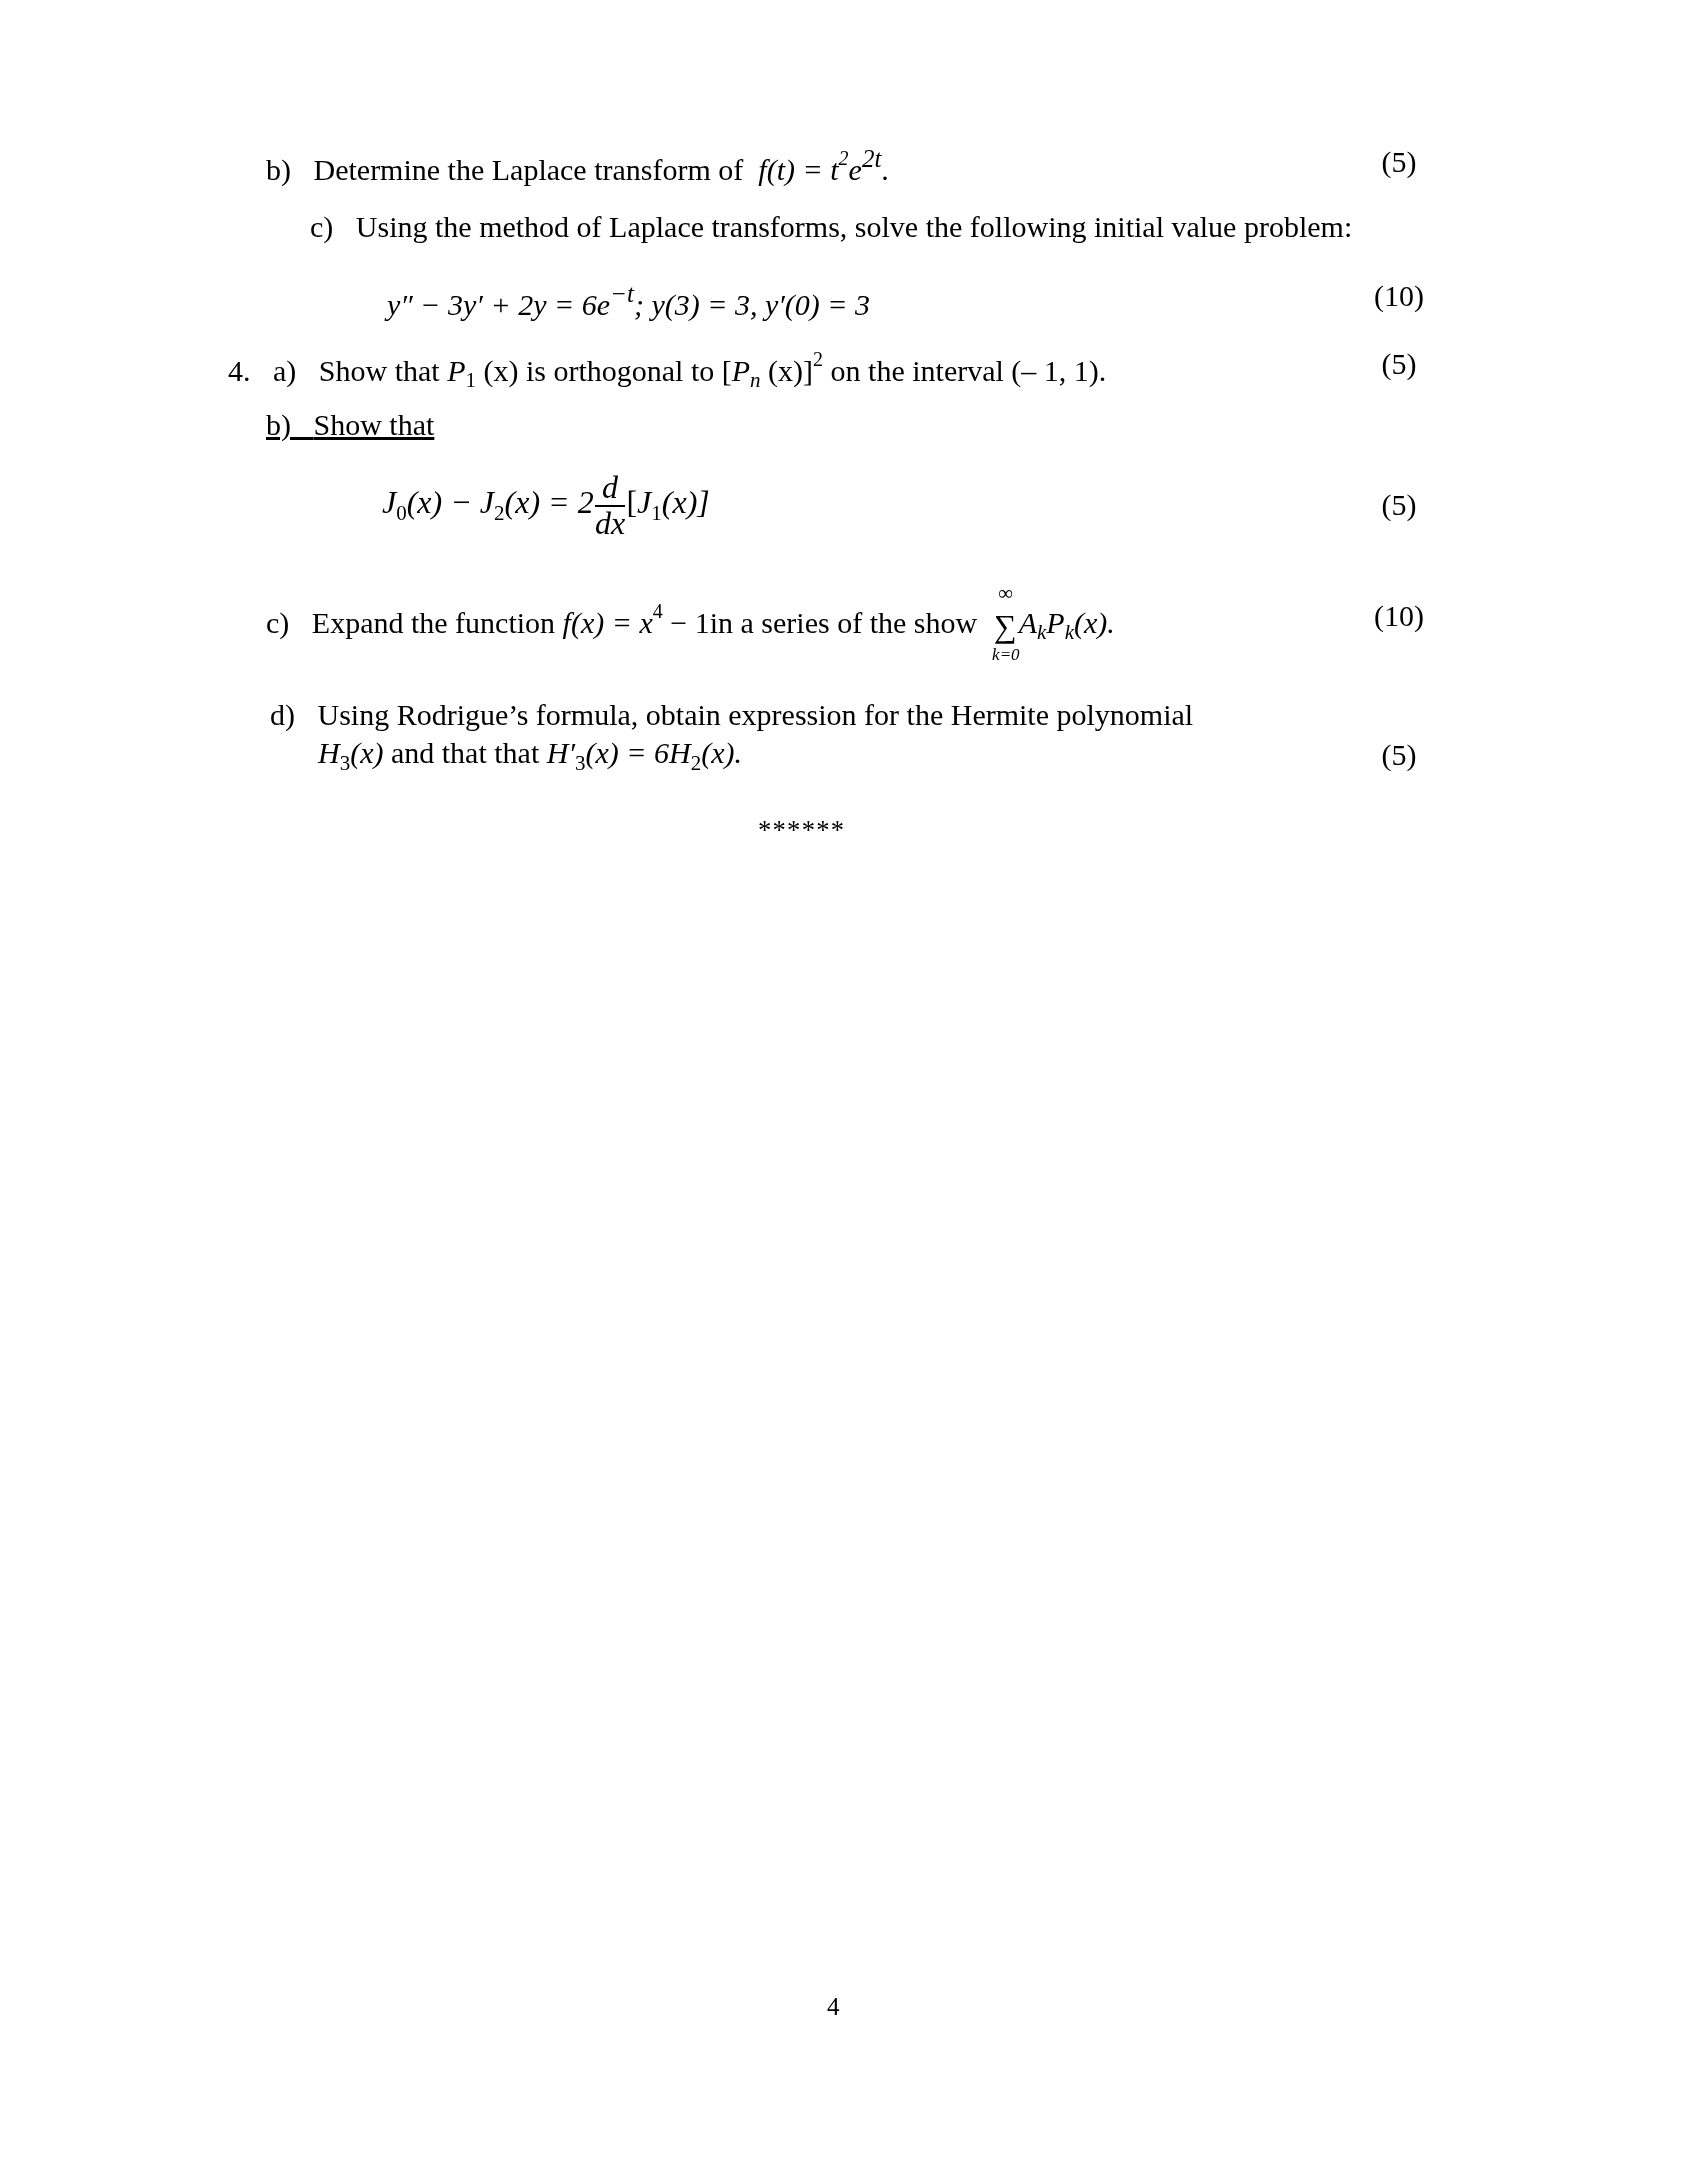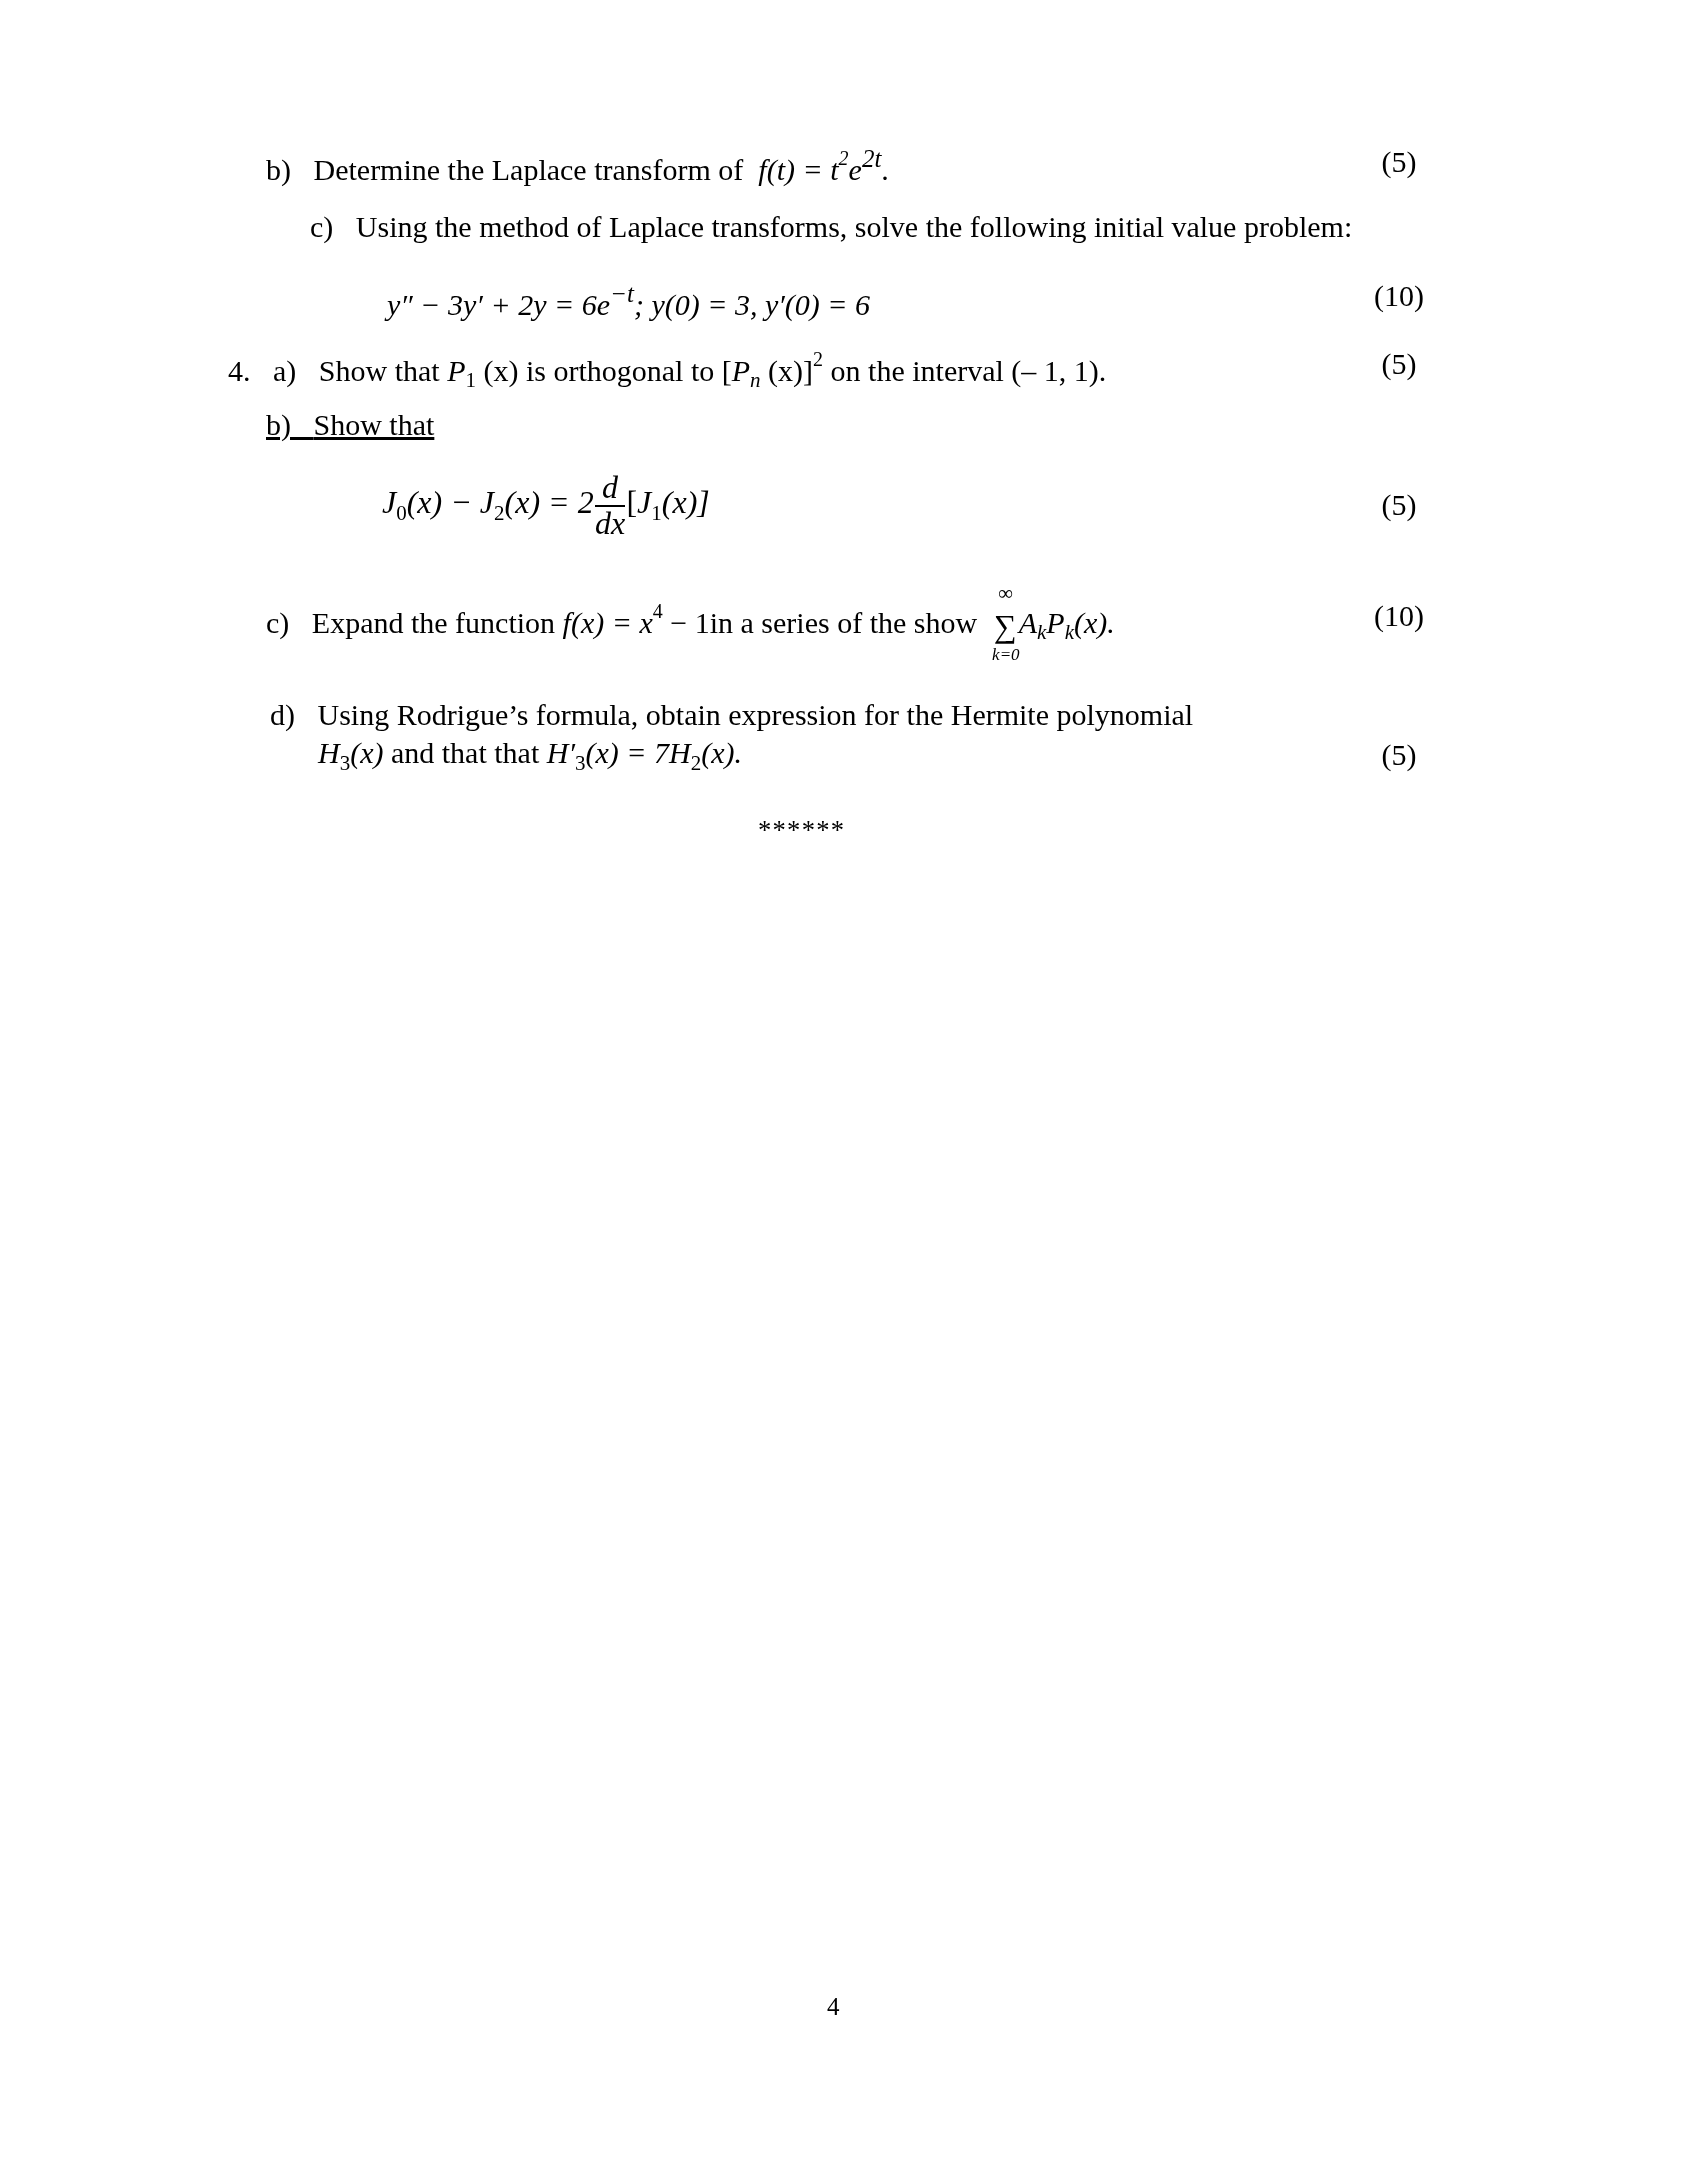--- a/index.html
+++ b/index.html
@@ -30,21 +30,21 @@
   <span>Determine the Laplace transform of</span>&nbsp;
   <span class="m"><span>f(t) = t</span><span class="upn">2</span><span>e</span><span class="up">2t</span><span style="font-style:normal">.</span></span>
 </div>
 <div class="marks" style="top:147px;">(5)</div>
 
 <div class="line" style="left:266px; top:212px;margin-left:44px;">
   <span>c)</span>&nbsp;&nbsp;
   <span>Using the method of Laplace transforms, solve the following initial value problem:</span>
 </div>
 <div class="line m" style="left:387px; top:281px;">
-  <span>y″ − 3y′ + 2y = 6e</span><span class="up">−t</span><span>;  y(0) = 3,   y′(0) = 6</span>
+  <span>y″ − 3y′ + 2y = 6e</span><span class="up">−t</span><span>;  y(3) = 3,   y′(0) = 3</span>
 </div>
 <div class="marks" style="top:281px;">(10)</div>
 
 <div class="line" style="left:228px; top:349px;">
   <span>4.</span>&nbsp;&nbsp;
   <span>a)</span>&nbsp;&nbsp;
   <span>Show that</span>
   <span class="m">P</span><span class="sub">1</span>
   <span>(x) is orthogonal to [</span><span class="m">P</span><span class="sub m">n</span>
   <span>(x)]</span><span class="upn">2</span>
@@ -67,20 +67,20 @@
   <span class="m">f(x) = x</span><span class="upn">4</span><span> − 1</span><span>in a series of the show</span>&nbsp;
   <span class="sum"><span class="top">∞</span><span class="sig">∑</span><span class="bot">k=0</span></span><span class="m">A</span><span class="sub m">k</span><span class="m">P</span><span class="sub m">k</span><span class="m">(x).</span>
 </div>
 <div class="marks" style="top:601px;">(10)</div>
 
 <div class="line" style="left:270px; top:700px;">
   <span>d)</span>&nbsp;&nbsp;
   <span>Using Rodrigue’s formula, obtain expression for the Hermite polynomial</span>
 </div>
 <div class="line" style="left:318px; top:738px;">
-  <span class="m">H</span><span class="sub">3</span><span class="m">(x)</span><span> and that that </span><span class="m">H′</span><span class="sub">3</span><span class="m">(x) = 7</span><span class="m">H</span><span class="sub">2</span><span class="m">(x).</span>
+  <span class="m">H</span><span class="sub">3</span><span class="m">(x)</span><span> and that that </span><span class="m">H′</span><span class="sub">3</span><span class="m">(x) = 6</span><span class="m">H</span><span class="sub">2</span><span class="m">(x).</span>
 </div>
 <div class="marks" style="top:740px;">(5)</div>
 
 <div class="stars" style="left:758px; top:815px;">******</div>
 
 <div class="pagenum" style="left:827px; top:1993px;">4</div>
 
 
 </body></html>

